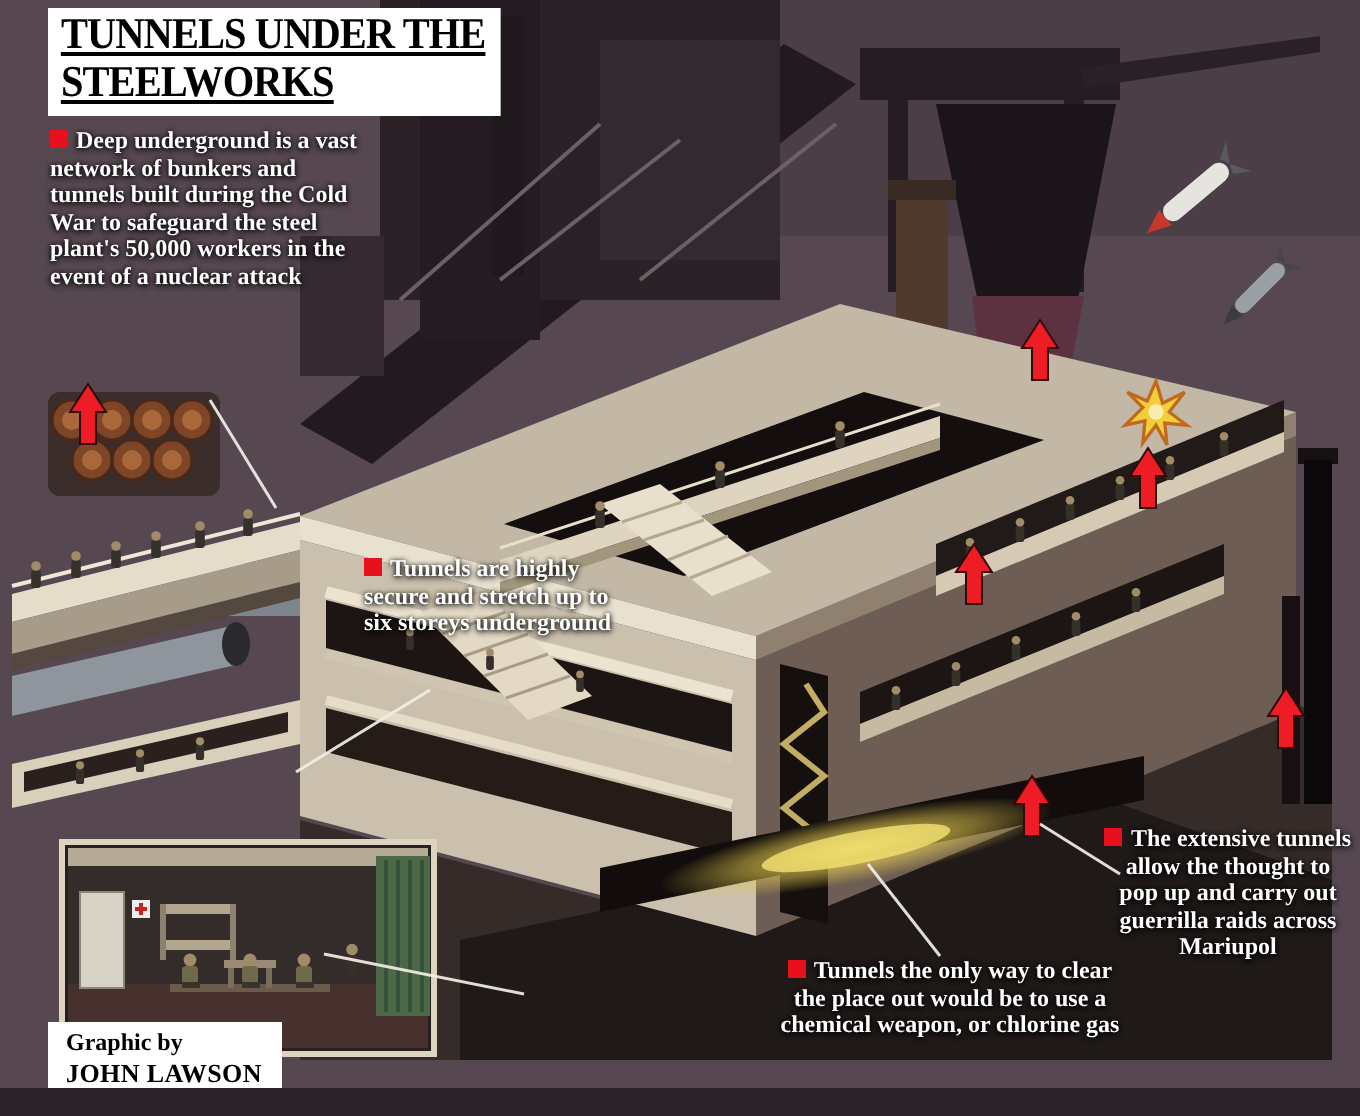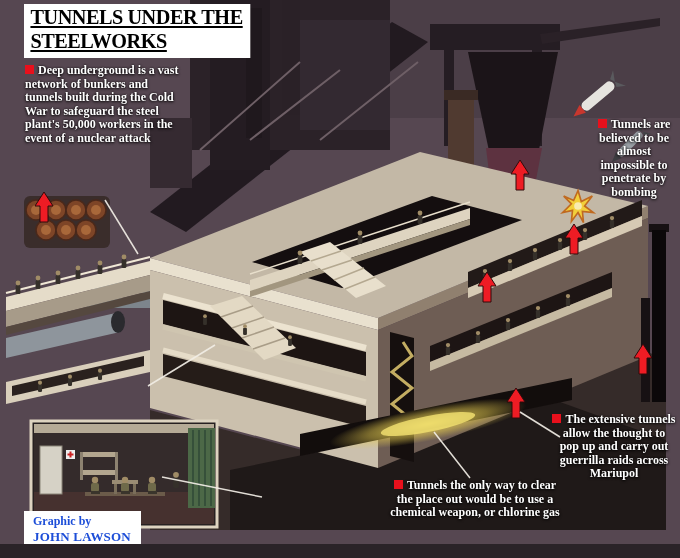--- a/index.html
+++ b/index.html
@@ -7,21 +7,21 @@
          font-family:Liberation Serif, serif}
   .illus{position:absolute;left:0;top:0;z-index:1}
   .ann{position:absolute;z-index:2;color:#fff;font-weight:bold;font-size:12px;line-height:1.13;
        text-align:center;text-shadow:0 1px 3px rgba(0,0,0,.95),0 0 2px rgba(0,0,0,.75)}
   .ann.left{text-align:left}
   .bullet{display:inline-block;width:9px;height:9px;background:#e8101c;margin-right:4px}
   .title-box{position:absolute;left:24px;top:4px;z-index:3;background:#fff;color:#000;
              padding:1px 8px 5px 7px;transform:scaleX(.92);transform-origin:left top}
   .title-line{font-size:22px;font-weight:bold;line-height:1.1;letter-spacing:-.5px;white-space:nowrap;
               text-decoration:underline;text-decoration-thickness:2px;text-underline-offset:2px}
-  .credit-box{position:absolute;left:24px;top:511px;z-index:3;background:#fff;color:#1d4ed8;padding:3px 10px 4px 9px}
+  .credit-box{position:absolute;left:24px;top:511px;z-index:3;background:#fff;color:#000000;padding:3px 10px 4px 9px}
   .credit-1{font-size:12px;font-weight:bold;line-height:1.25}
   .credit-2{font-size:13px;font-weight:bold;letter-spacing:.2px;line-height:1.25}
 </style>
 </head>
 <body>
 
 <div class="stage">
 
   <svg class="illus" width="680" height="558" viewBox="0 0 680 558">
     <defs>
@@ -272,24 +272,24 @@
   <div class="title-box">
     <div class="title-line">TUNNELS UNDER THE</div>
     <div class="title-line">STEELWORKS</div>
   </div>
 
   <div class="ann left" style="left:25px;top:64px;width:162px">
     <span class="bullet"></span><span>Deep underground is a vast network of bunkers and tunnels built during the Cold War to safeguard the steel plant's 50,000 workers in the event of a nuclear attack</span>
   </div>
 
 
-  <div class="ann" style="left:592px;top:118px;width:84px">
-    <span class="bullet"></span><span>Tunnels are believed to be almost impossible to penetrate by bombing</span>
-  </div>
-
+
+  <div class="ann left" style="left:182px;top:278px;width:126px">
+    <span class="bullet"></span><span>Tunnels are highly secure and stretch up to six storeys underground</span>
+  </div>
 
   <div class="ann" style="left:552px;top:413px;width:124px">
     <span class="bullet"></span><span>The extensive tunnels allow the thought to pop up and carry out guerrilla raids across Mariupol</span>
   </div>
 
   <div class="ann" style="left:386px;top:479px;width:178px">
     <span class="bullet"></span><span>Tunnels the only way to clear the place out would be to use a chemical weapon, or chlorine gas</span>
   </div>
 
 

